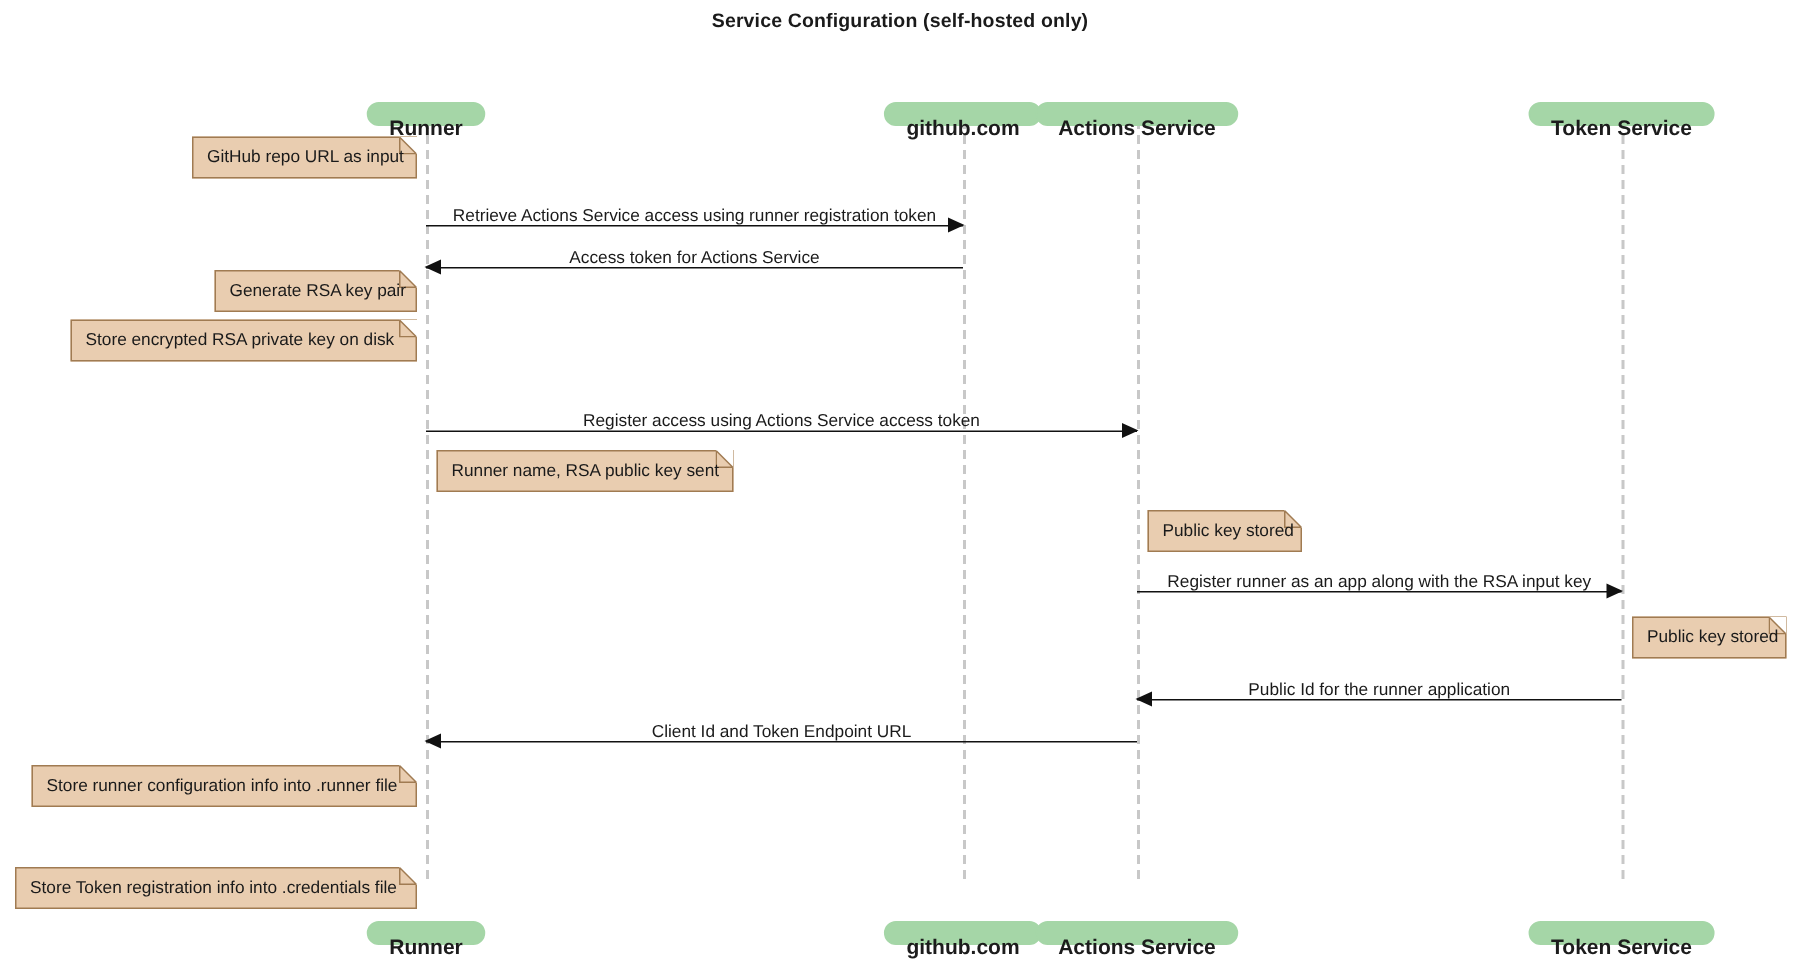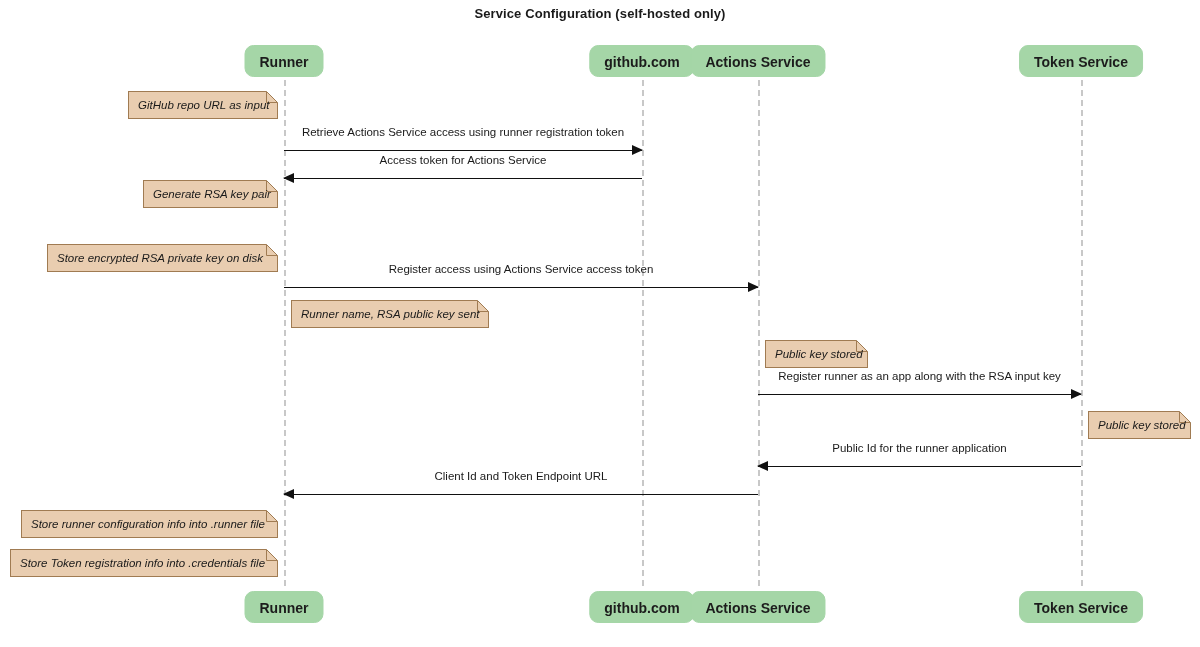--- a/index.html
+++ b/index.html
@@ -39,29 +39,30 @@
     top: 80px;
     height: 504px;
   }
   
   .participant {
     position: absolute;
     transform: translateX(-50%);
     background: #a5d6a7;
     border: 1px solid #a5d6a7;
     border-radius: 9px;
-    height: 32px;
+    height: 16px;
     line-height: 32px;
     padding: 0 14px;
     font-size: 14px;
     font-weight: bold;
     color: #1c1c1c;
     white-space: nowrap;
     text-align: left;
     box-sizing: border-box;
+    margin-top: 23px;
   }
   
   .note {
     position: absolute;
     background: #e9cdb0;
     border: 1px solid #a07b52;
     box-sizing: border-box;
     height: 28px;
     line-height: 26px;
     padding: 0 9px;
@@ -81,21 +82,20 @@
   .note .fold-line {
     position: absolute;
     top: -1px;
     right: -1px;
     width: 12px;
     height: 12px;
   }
   .note-label {
     position: relative;
     z-index: 2;
-    font-style: italic;
   }
   
   .message {
     position: absolute;
     height: 0;
   }
   .msg-line {
     position: absolute;
     left: 0;
     top: 0;
@@ -114,21 +114,21 @@
   .msg-head.right {
     right: -1px;
     border-left: 11px solid #111111;
   }
   .msg-head.left {
     left: -1px;
     border-right: 11px solid #111111;
   }
   .msg-label {
     position: absolute;
-    bottom: 12px;
+    bottom: 0;
     width: 100%;
     text-align: center;
     font-size: 11.5px;
     color: #1a1a1a;
     white-space: nowrap;
   }
 </style>
 </head>
 <body>
 
@@ -186,33 +186,33 @@
         <div class="msg-label">Client Id and Token Endpoint URL</div>
       </div>
     </div>
   <div id="notes">
       <div class="note" style="left: 128px; top: 91px; width: 150px;"><span class="note-label">GitHub repo URL as input</span><span class="fold-tri" style="clip-path: polygon(100% 0px, 100% 100%, 0px 0px);"></span><svg class="fold-line" viewBox="0 0 12 12">
           <path d="M0.5 0.5 L11.5 11.5 M0.5 0.5 L0.5 11.5 L11.5 11.5" fill="none" stroke="#a07b52" stroke-width="1"></path>
         </svg></div>
       <div class="note" style="left: 143px; top: 180px; width: 135px;"><span class="note-label">Generate RSA key pair</span><span class="fold-tri" style="clip-path: polygon(100% 0px, 100% 100%, 0px 0px);"></span><svg class="fold-line" viewBox="0 0 12 12">
           <path d="M0.5 0.5 L11.5 11.5 M0.5 0.5 L0.5 11.5 L11.5 11.5" fill="none" stroke="#a07b52" stroke-width="1"></path>
         </svg></div>
-      <div class="note" style="left: 47px; top: 244px; width: 231px;"><span class="note-label">Store encrypted RSA private key on disk</span><span class="fold-tri" style="clip-path: polygon(100% 0px, 100% 100%, 0px 0px);"></span><svg class="fold-line" viewBox="0 0 12 12">
+      <div class="note" style="left: 47px; top: 213px; width: 231px;"><span class="note-label">Store encrypted RSA private key on disk</span><span class="fold-tri" style="clip-path: polygon(100% 0px, 100% 100%, 0px 0px);"></span><svg class="fold-line" viewBox="0 0 12 12">
           <path d="M0.5 0.5 L11.5 11.5 M0.5 0.5 L0.5 11.5 L11.5 11.5" fill="none" stroke="#a07b52" stroke-width="1"></path>
         </svg></div>
       <div class="note" style="left: 291px; top: 300px; width: 198px;"><span class="note-label">Runner name, RSA public key sent</span><span class="fold-tri" style="clip-path: polygon(100% 0px, 100% 100%, 0px 0px);"></span><svg class="fold-line" viewBox="0 0 12 12">
           <path d="M0.5 0.5 L11.5 11.5 M0.5 0.5 L0.5 11.5 L11.5 11.5" fill="none" stroke="#a07b52" stroke-width="1"></path>
         </svg></div>
       <div class="note" style="left: 765px; top: 340px; width: 103px;"><span class="note-label">Public key stored</span><span class="fold-tri" style="clip-path: polygon(100% 0px, 100% 100%, 0px 0px);"></span><svg class="fold-line" viewBox="0 0 12 12">
           <path d="M0.5 0.5 L11.5 11.5 M0.5 0.5 L0.5 11.5 L11.5 11.5" fill="none" stroke="#a07b52" stroke-width="1"></path>
         </svg></div>
       <div class="note" style="left: 1088px; top: 411px; width: 103px;"><span class="note-label">Public key stored</span><span class="fold-tri" style="clip-path: polygon(100% 0px, 100% 100%, 0px 0px);"></span><svg class="fold-line" viewBox="0 0 12 12">
           <path d="M0.5 0.5 L11.5 11.5 M0.5 0.5 L0.5 11.5 L11.5 11.5" fill="none" stroke="#a07b52" stroke-width="1"></path>
         </svg></div>
       <div class="note" style="left: 21px; top: 510px; width: 257px;"><span class="note-label">Store runner configuration info into .runner file</span><span class="fold-tri" style="clip-path: polygon(100% 0px, 100% 100%, 0px 0px);"></span><svg class="fold-line" viewBox="0 0 12 12">
           <path d="M0.5 0.5 L11.5 11.5 M0.5 0.5 L0.5 11.5 L11.5 11.5" fill="none" stroke="#a07b52" stroke-width="1"></path>
         </svg></div>
-      <div class="note" style="left: 10px; top: 549px; width: 268px;"><span class="note-label">Store Token registration info into .credentials file</span><span class="fold-tri" style="clip-path: polygon(100% 0px, 100% 100%, 0px 0px);"></span><svg class="fold-line" viewBox="0 0 12 12">
+      <div class="note" style="left: 10px; top: 578px; width: 268px;"><span class="note-label">Store Token registration info into .credentials file</span><span class="fold-tri" style="clip-path: polygon(100% 0px, 100% 100%, 0px 0px);"></span><svg class="fold-line" viewBox="0 0 12 12">
           <path d="M0.5 0.5 L11.5 11.5 M0.5 0.5 L0.5 11.5 L11.5 11.5" fill="none" stroke="#a07b52" stroke-width="1"></path>
         </svg></div>
     </div>
 
 </div>
 
 </body></html>

